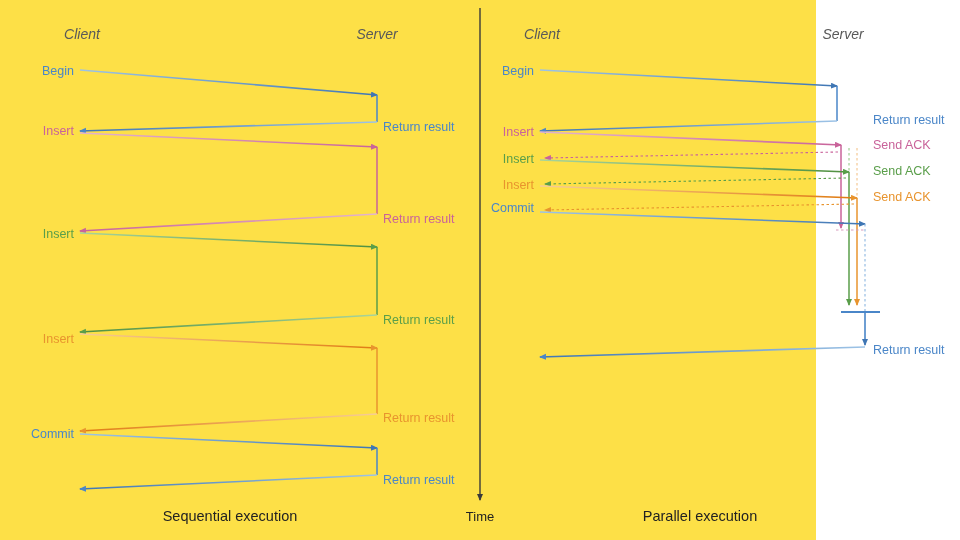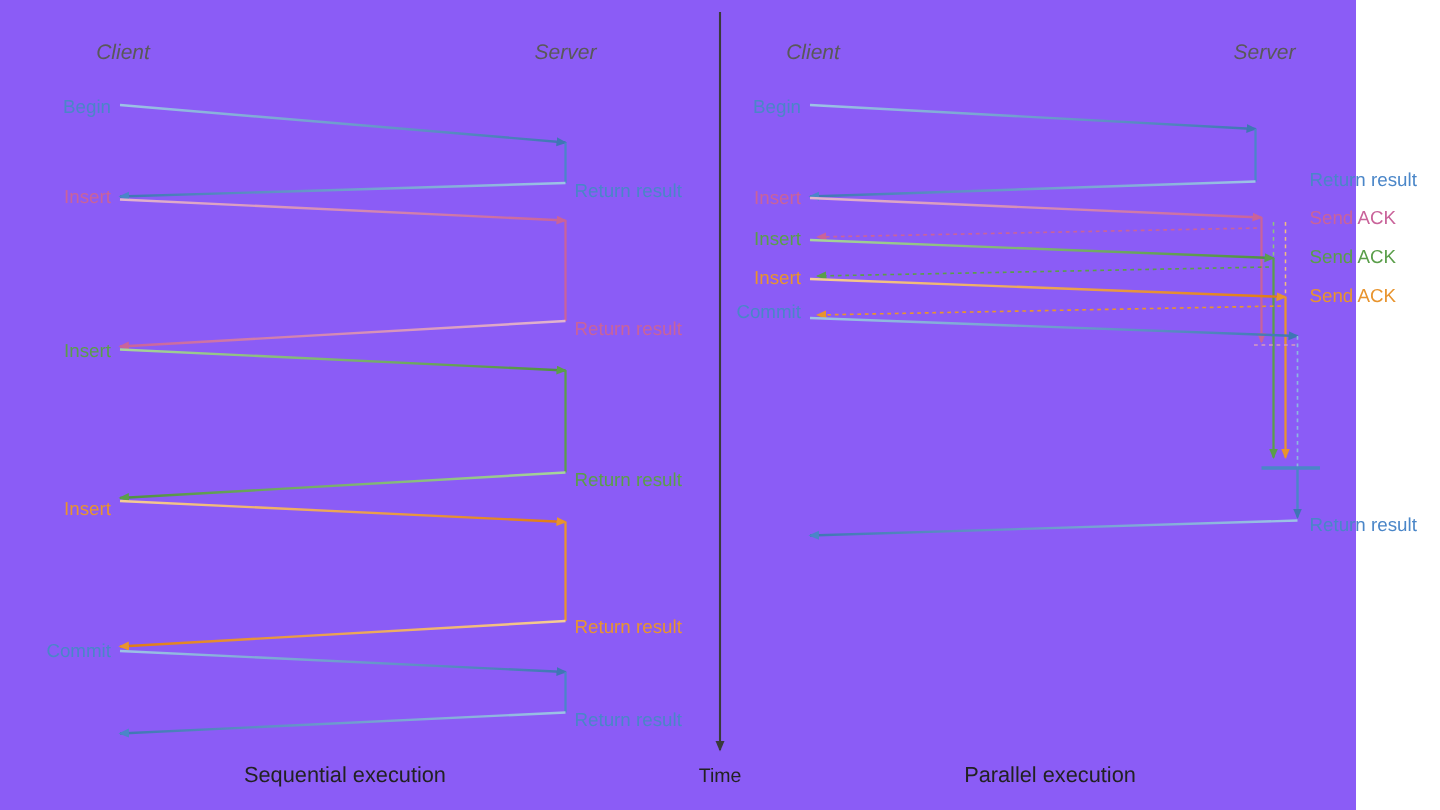--- a/index.html
+++ b/index.html
@@ -1,18 +1,18 @@
 <!DOCTYPE html>
 <html><head>
 <meta charset="utf-8">
 <style>
   html,body{margin:0;padding:0;background:#ffffff;}
   body{width:960px;height:540px;overflow:hidden;
        font-family:"Liberation Sans","DejaVu Sans",sans-serif;}
-  #stage{position:relative;width:904px;height:540px;background:#8b5cf6;}
+  #stage{position:relative;width:816px;height:540px;background:#fde047;}
   svg{display:block;position:absolute;top:0;left:0;}
   .lbl{font-size:12.5px;}
   .hdr{font-size:14px;font-style:italic;fill:#595959;}
   .cap{font-size:14.5px;fill:#222;}
   .timelbl{font-size:13px;fill:#222;}
 </style>
 </head>
 <body>
 
 <div id="stage">

